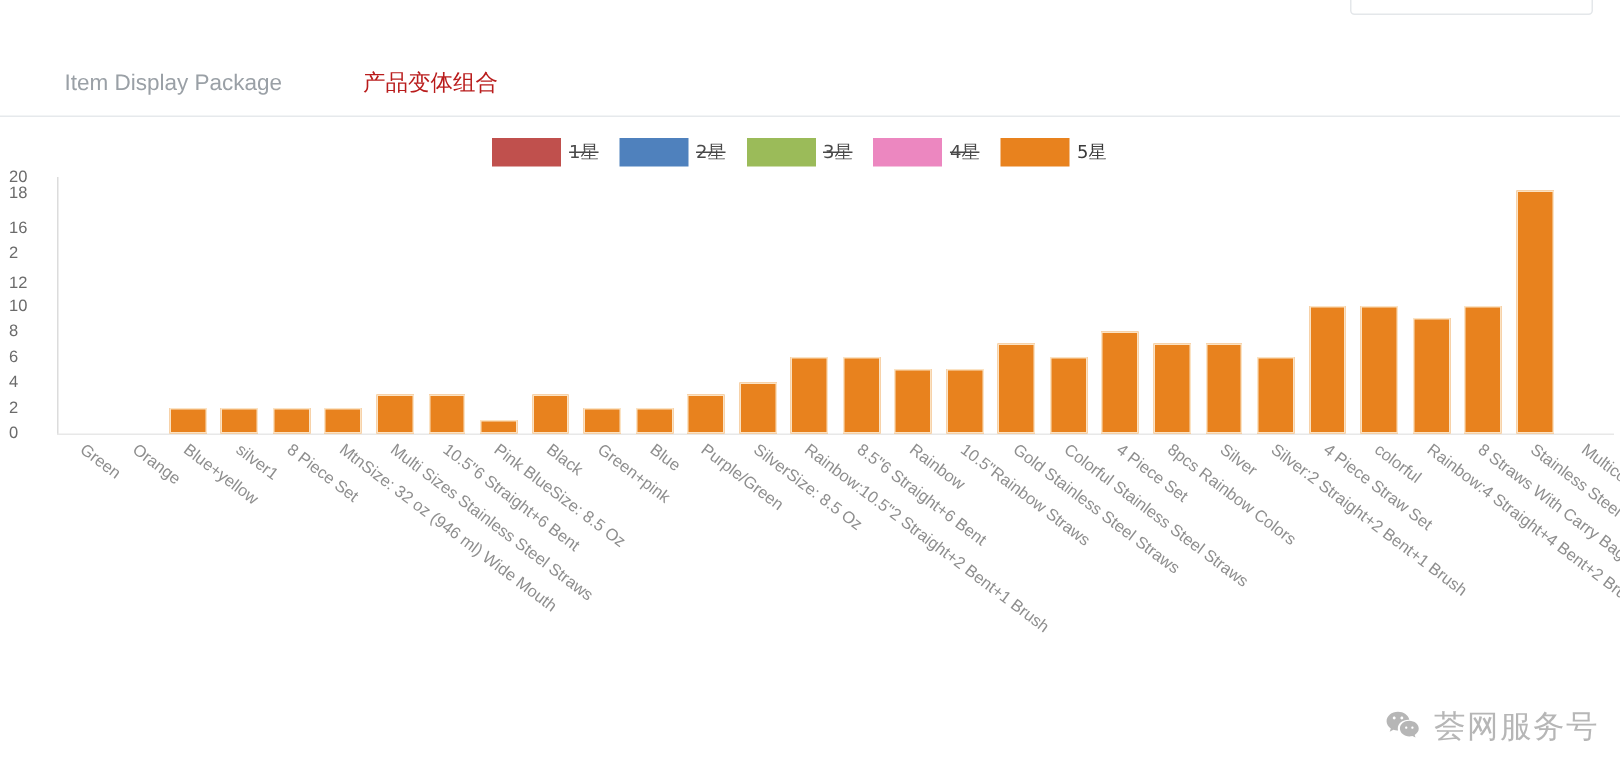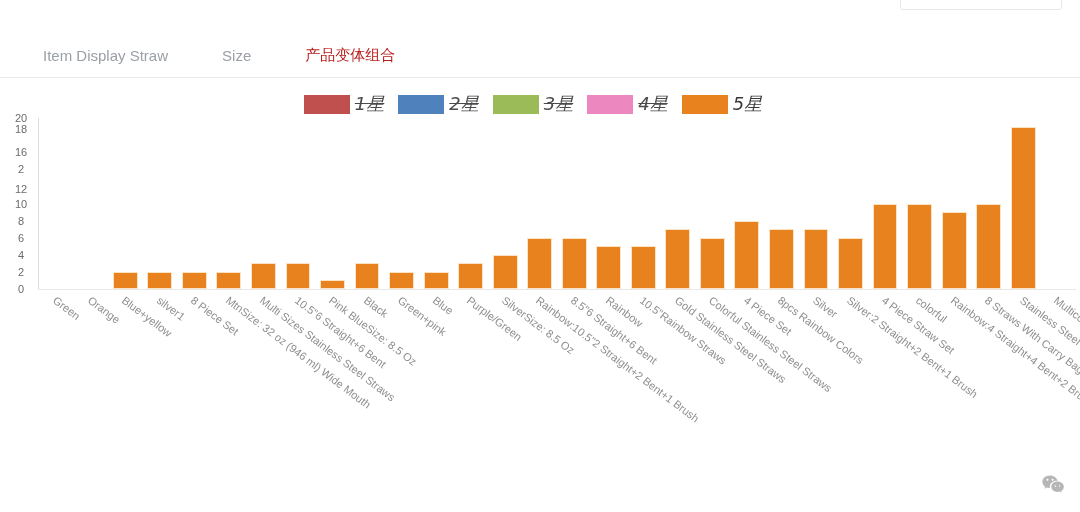--- a/index.html
+++ b/index.html
@@ -56,37 +56,37 @@
     display:flex;justify-content:center;align-items:center;
     gap:0px;
   }
   .legend-item{
     display:flex;align-items:center;margin-right:14px;cursor:pointer;
   }
   .legend-swatch{
     width:46px;height:19px;display:inline-block;margin-right:5px;
   }
   .legend-label{
-    font-size:18px;font-family:"DejaVu Sans","Liberation Sans",sans-serif;
-    color:#3b3b3b;white-space:nowrap;font-style:italic;
+    font-size:12px;font-family:"DejaVu Sans","Liberation Sans",sans-serif;
+    color:#3b3b3b;white-space:nowrap;
   }
   .legend-item.off .legend-label{
     color:#4a4a4a;text-decoration:line-through;
   }
 
   
   .plot-wrap{
     position:absolute;left:0;top:118px;width:1080px;height:180px;
   }
   .yaxis{
     position:absolute;left:6px;top:0;width:30px;height:170px;
   }
   .ytick{
     position:absolute;right:0;font-size:11px;color:#6b6b6b;
-    transform:translateY(-50%);text-align:center;width:30px;
+    transform:translateY(-50%);text-align:left;width:30px;
   }
   .axis-line{
     position:absolute;left:38px;top:0;width:1px;height:172px;background:#dcdcdc;
   }
   .baseline{
     position:absolute;left:38px;top:171px;width:1038px;height:1px;background:#e8e8e8;
   }
   .bars{
     position:absolute;left:39px;top:0;width:1036px;height:171px;
     display:flex;align-items:flex-end;
@@ -134,22 +134,21 @@
     letter-spacing:1px;
   }
 </style>
 </head>
 <body>
 
 <div class="top-stub"></div>
 
 <div class="tabbar">
   <div class="tabs" id="tab-list">
-      <div class="tab">Item Display Straw</div>
-      <div class="tab">Size</div>
+      <div class="tab">Item Display Package</div>
       <div class="tab cjk">产品变体组合</div>
     </div>
 </div>
 
 <div class="legend" id="legend-root">
     <div class="legend-item off">
       <span class="legend-swatch" style="background: rgb(192, 80, 77);"></span>
       <span class="legend-label">1星</span>
     </div>
     <div class="legend-item off">
@@ -365,13 +364,14 @@
     <div class="xslot" style="left: 1020.46px;">
       <div class="xlabel">Multicolor</div>
     </div>
   </div>
 
 <div class="watermark">
   <svg class="wechat-icon" viewBox="0 0 24 24">
     <path fill="#6f6f6f" d="M9.2 3.2C5.3 3.2 2.2 5.8 2.2 9c0 1.8 1 3.4 2.6 4.5l-.7 2 2.3-1.2c.8.2 1.6.4 2.4.4h.5c-.1-.4-.2-.8-.2-1.2 0-3 2.9-5.4 6.5-5.4h.6c-.6-2.8-3.5-4.9-7-4.9zm-2.3 3c.5 0 .9.4.9.9s-.4.9-.9.9-.9-.4-.9-.9.4-.9.9-.9zm4.7 0c.5 0 .9.4.9.9s-.4.9-.9.9-.9-.4-.9-.9.4-.9.9-.9z"></path>
     <path fill="#6f6f6f" d="M22 13.6c0-2.6-2.6-4.8-5.8-4.8s-5.8 2.1-5.8 4.8 2.6 4.8 5.8 4.8c.7 0 1.3-.1 1.9-.3l1.9 1-.5-1.6c1.6-.9 2.5-2.3 2.5-3.9zm-7.7-1.3c.4 0 .7.3.7.7s-.3.7-.7.7-.7-.3-.7-.7.3-.7.7-.7zm3.8 0c.4 0 .7.3.7.7s-.3.7-.7.7-.7-.3-.7-.7.3-.7.7-.7z"></path>
   </svg>
+  <span class="wm-text">荟网服务号</span>
 </div>
 
 </body></html>

